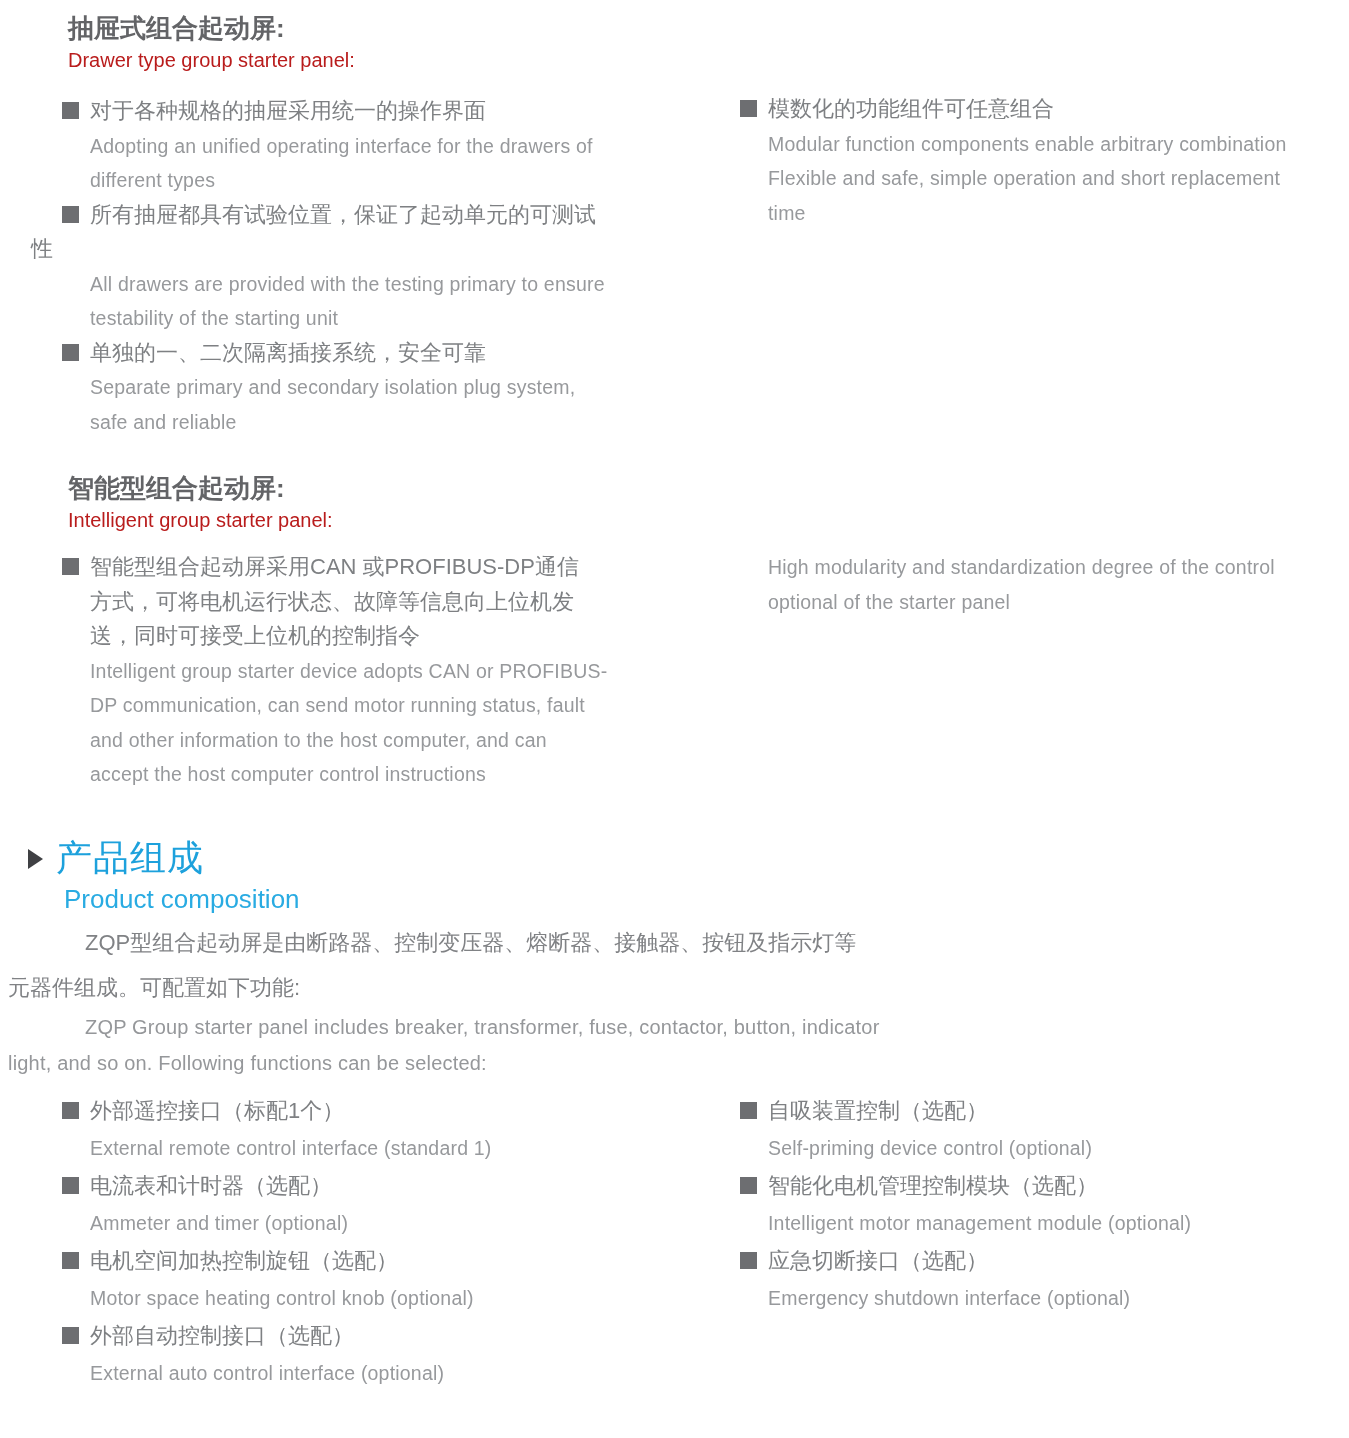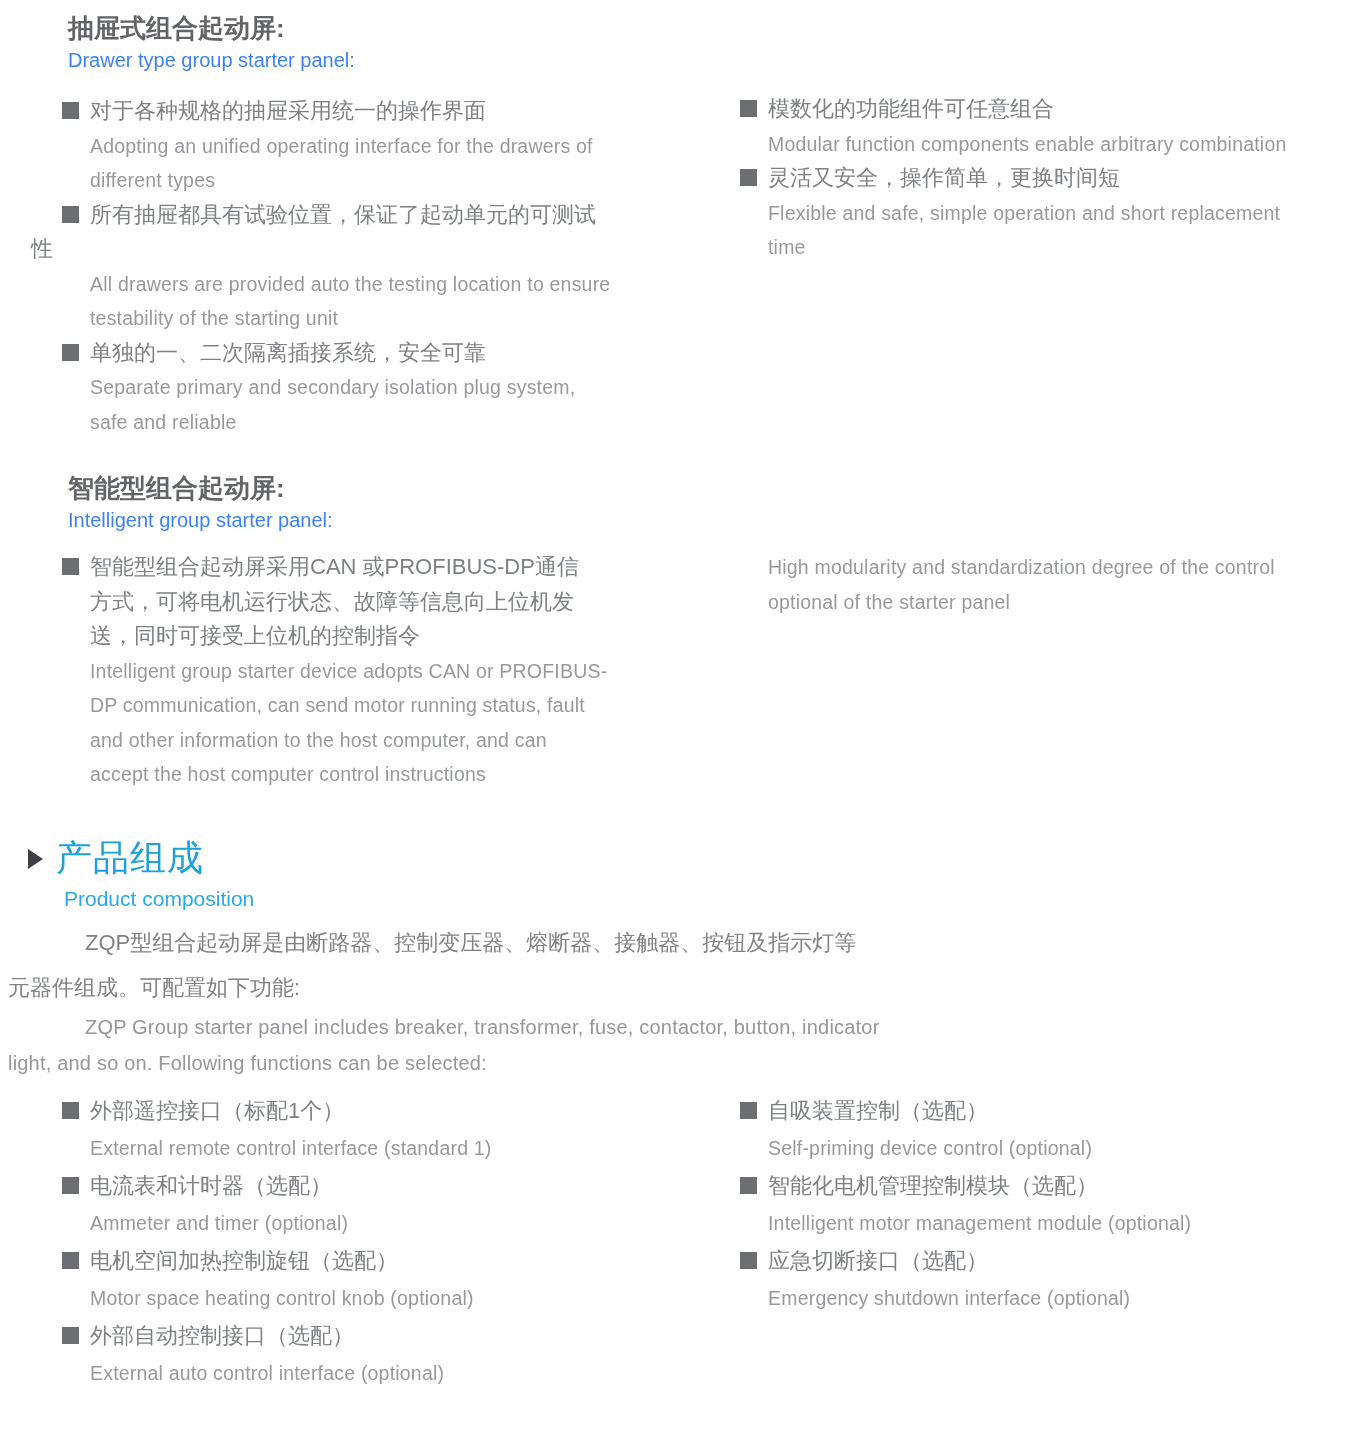--- a/index.html
+++ b/index.html
@@ -2,37 +2,37 @@
 <html><head>
 <meta charset="utf-8">
 <style>
   html,body { margin:0; padding:0; background:#ffffff; }
   .canvas {
     position:relative; width:1349px; height:1438px; background:#ffffff;
     font-family:"Liberation Sans", sans-serif; overflow:hidden;
   }
   .abs { position:absolute; }
   .hdr-zh { font-size:26px; font-weight:bold; color:#636467; line-height:32px; white-space:nowrap; }
-  .hdr-en { font-size:20px; color:#3b82f6; line-height:32px; white-space:nowrap; }
+  .hdr-en { font-size:20px; color:#b91c1c; line-height:32px; white-space:nowrap; }
 
   .col { position:absolute; }
   .ln { position:relative; padding-left:28px; white-space:nowrap; }
   .col.rhythm34 .ln { line-height:34.5px; }
   .col.rhythm37 .ln { line-height:37.5px; }
   .ln.zh { font-size:22px; color:#7e8083; }
   .ln.en { font-size:19.5px; color:#97999c; letter-spacing:0.2px; }
   .ln.hang { padding-left:0; margin-left:-31px; }
   .sq {
     position:absolute; left:0; top:8px; width:17px; height:17px;
     background:#6d6e71; display:inline-block;
   }
   .col.rhythm37 .sq { top:10px; }
 
   .big-title { font-size:36px; color:#1da1dc; line-height:48px; white-space:nowrap; letter-spacing:1px; }
-  .sub-title { font-size:21px; color:#29abe2; line-height:26px; white-space:nowrap; }
+  .sub-title { font-size:26px; color:#29abe2; line-height:26px; white-space:nowrap; }
   .tri {
     width:0; height:0;
     border-left:15px solid #3f4043;
     border-top:10px solid transparent;
     border-bottom:10px solid transparent;
   }
   .para-zh { font-size:22px; color:#808285; white-space:nowrap; }
   .para-en { font-size:20px; color:#95979a; white-space:nowrap; letter-spacing:0.2px; }
 </style>
 </head>
@@ -50,40 +50,36 @@
       <span class="sq"></span>
       <span>对于各种规格的抽屉采用统一的操作界面</span>
     </div>
     <div class="ln en">Adopting an unified operating interface for the drawers of</div>
     <div class="ln en">different types</div>
     <div class="ln zh">
       <span class="sq"></span>
       <span>所有抽屉都具有试验位置，保证了起动单元的可测试</span>
     </div>
     <div class="ln zh hang">性</div>
-    <div class="ln en">All drawers are provided auto the testing location to ensure</div>
+    <div class="ln en">All drawers are provided with the testing primary to ensure</div>
     <div class="ln en">testability of the starting unit</div>
     <div class="ln zh">
       <span class="sq"></span>
       <span>单独的一、二次隔离插接系统，安全可靠</span>
     </div>
     <div class="ln en">Separate primary and secondary isolation plug system,</div>
     <div class="ln en">safe and reliable</div>
   </div>
 
   <div class="col rhythm34" style="left:740px; top:92px; width:600px;">
     <div class="ln zh">
       <span class="sq"></span>
       <span>模数化的功能组件可任意组合</span>
     </div>
     <div class="ln en">Modular function components enable arbitrary combination</div>
-    <div class="ln zh">
-      <span class="sq"></span>
-      <span>灵活又安全，操作简单，更换时间短</span>
-    </div>
     <div class="ln en">Flexible and safe, simple operation and short replacement</div>
     <div class="ln en">time</div>
   </div>
 
   <div class="abs" style="left:68px; top:472px;">
     <div class="hdr-zh">智能型组合起动屏:</div>
     <div class="hdr-en">Intelligent group starter panel:</div>
   </div>
 
   <div class="col rhythm34" style="left:62px; top:550px; width:580px;">

